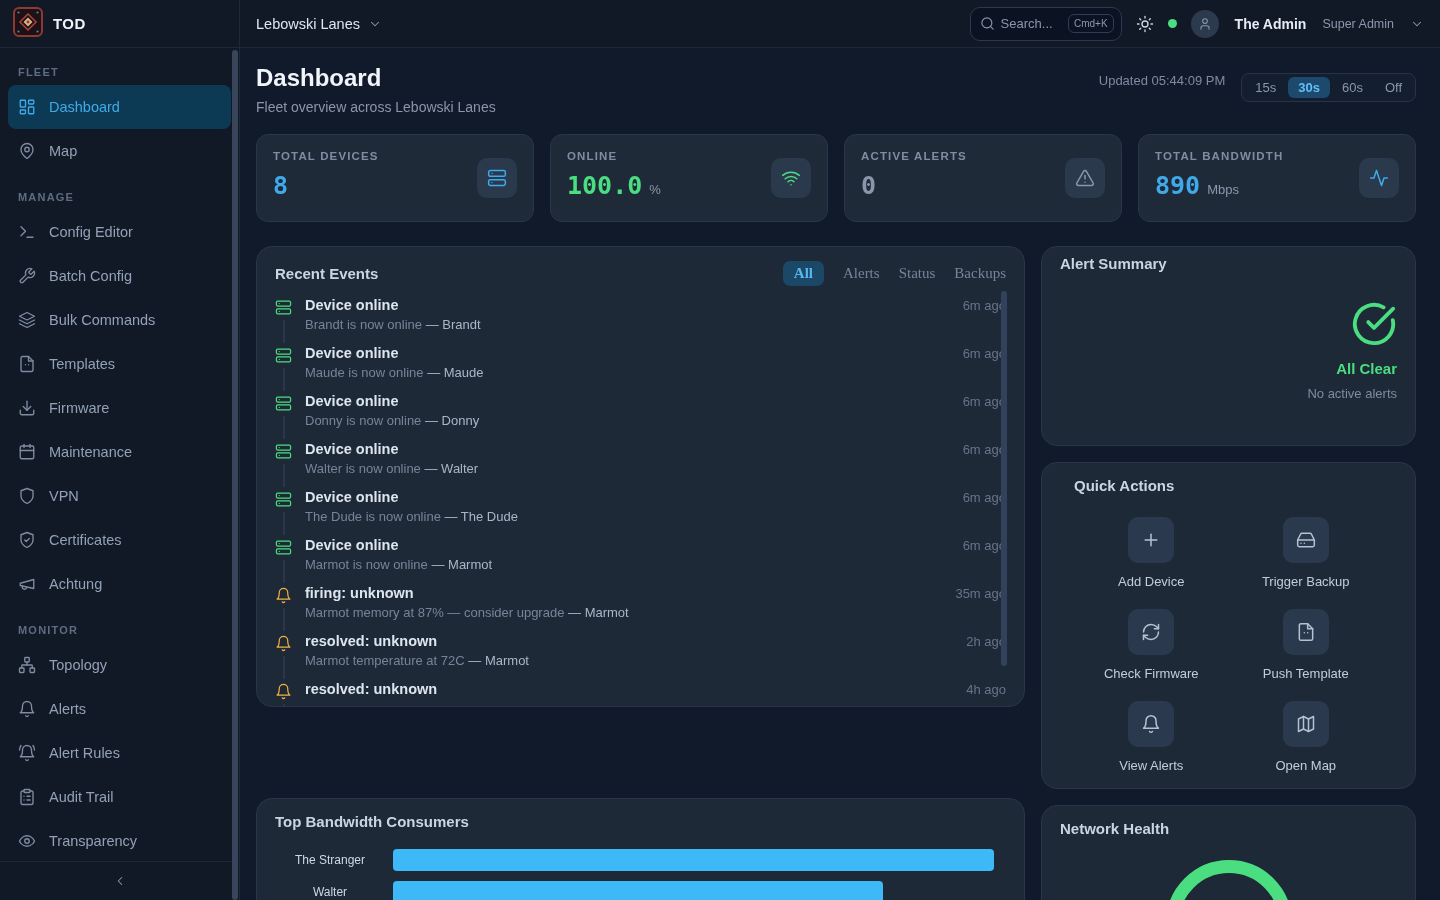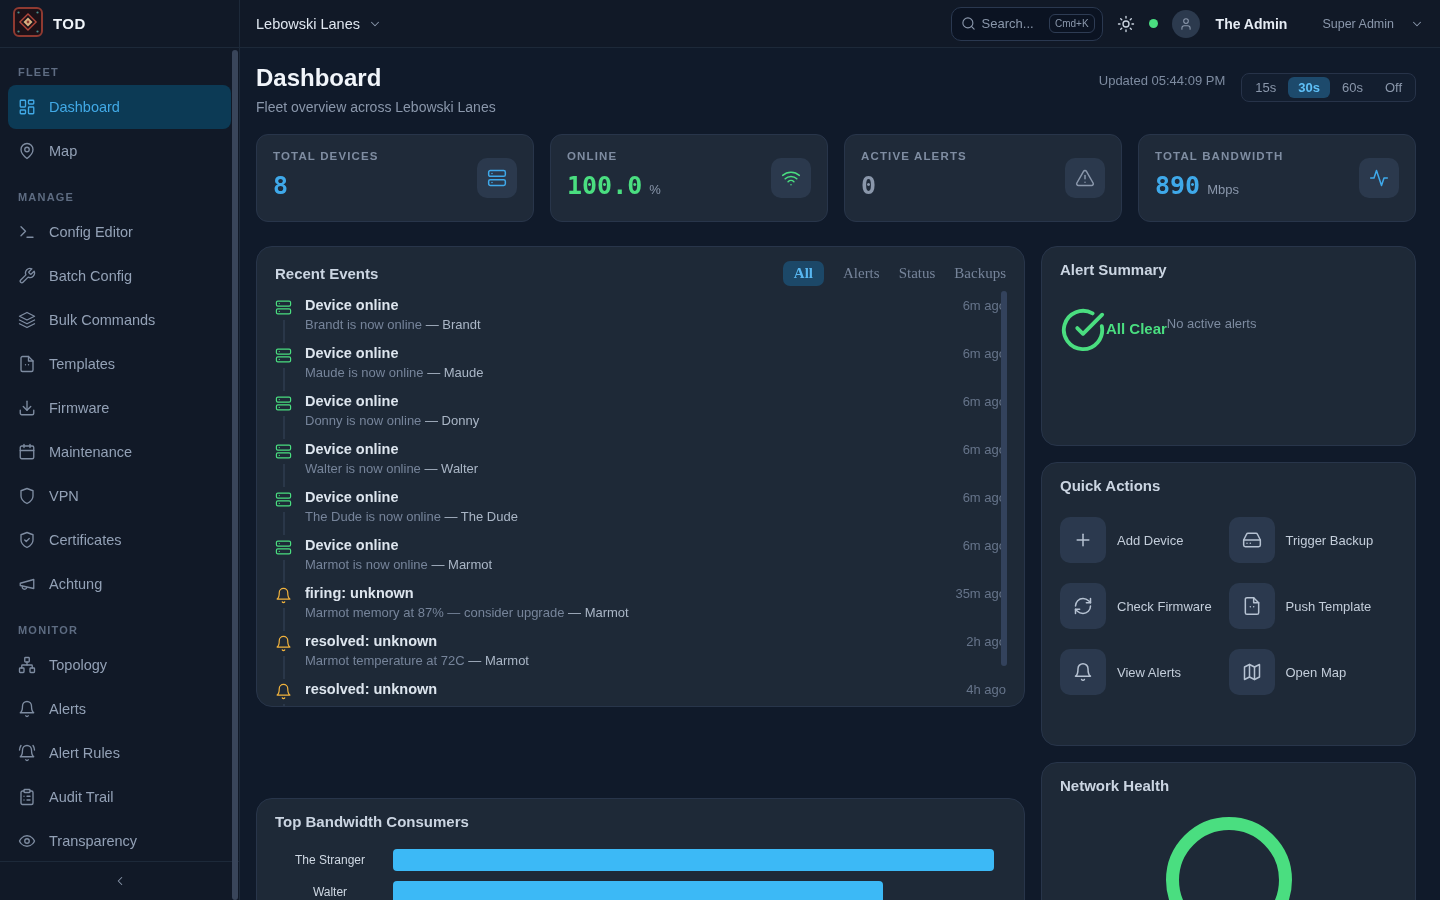--- a/index.html
+++ b/index.html
@@ -35,21 +35,21 @@
   .searchbox { width:152px; height:34px; background:#0b1322; border:1px solid #2a3850; border-radius:10px; display:flex; align-items:center; gap:6px; padding:0 7px 0 9px; }
   .searchbox .ic15 { color:#8a97ab; flex:none; }
   .searchbox input { flex:1; min-width:0; background:transparent; border:none; outline:none; color:#0ea5e9; font-size:13px; font-family:"Liberation Sans",sans-serif; }
   .searchbox input::placeholder { color:#8a97ab; }
   .kbd { flex:none; border:1px solid #2e3c54; border-radius:6px; font-size:10px; color:#8a97ab; padding:3px 5px; }
   .theme-btn { color:#cbd5e1; cursor:pointer; display:flex; }
   .status-dot { width:9px; height:9px; border-radius:50%; background:#4ade80; }
   .user-menu { display:flex; align-items:center; gap:16px; cursor:pointer; }
   .avatar { width:28px; height:28px; border-radius:50%; background:#2c3a4e; color:#a9b6c7; display:flex; align-items:center; justify-content:center; }
   .u-name { font-size:14px; font-weight:600; color:#e6ecf4; }
-  .u-role { font-size:12.5px; color:#8a97ab;margin-left:19px; }
+  .u-role { font-size:12.5px; color:#8a97ab; }
   .user-menu .ic14 { color:#8a97ab; }
 
   .content { flex:1; padding:16px 24px 0 16px; background:#101a2a; overflow:hidden; }
   .page-head { display:flex; align-items:flex-start; }
   .pg-title { font-size:24px; font-weight:700; color:#f1f5fa; }
   .pg-sub { margin-top:7px; font-size:14px; color:#8a97ab; }
   .head-right { margin-left:auto; display:flex; gap:16px; margin-top:9px; }
   .updated { font-size:13px; color:#7d8ba0; }
   .segmented { display:flex; gap:2px; background:#131e2f; border:1px solid #273349; border-radius:8px; padding:3px; }
   .seg { font-size:13px; color:#8a97ab; padding:3px 10px; border-radius:6px; cursor:pointer; }
@@ -83,28 +83,28 @@
   .ev-body { flex:1; min-width:0; padding-top:2px; }
   .ev-top { display:flex; align-items:baseline; }
   .ev-title { font-size:14.5px; font-weight:600; color:#dde5ee; }
   .ev-time { margin-left:auto; font-size:13px; color:#66748a; }
   .ev-sub { margin-top:4px; font-size:13px; color:#76849a; }
   .ev-dev { color:#aab6c6; }
   .ev-scroll { position:absolute; width:6px; border-radius:3px; background:#33425c; right:17px; top:44px; height:375px; }
 
   
   .col-right { display:flex; flex-direction:column; gap:16px; }
-  .alert-panel { height:200px; padding:14px 18px; }
-  .ac-center { display:flex; flex-direction:row; align-items:flex-start; margin-top:28px; }
+  .alert-panel { height:200px; padding:8px 18px; }
+  .ac-center { display:flex; flex-direction:column; align-items:flex-end; margin-top:28px; }
   .ac-status { margin-top:13px; font-size:15px; font-weight:700; color:#4ade80; }
   .ac-sub { margin-top:9px; font-size:13px; color:#7d8ba0; }
 
-  .qa-panel { height:284px; padding:14px 18px; }
+  .qa-panel { height:327px; padding:14px 32px; }
   .qa-grid { display:grid; grid-template-columns:1fr 1fr; row-gap:20px; margin-top:22px; }
-  .qa-item { display:flex; flex-direction:row; align-items:center; gap:11px; cursor:pointer; }
+  .qa-item { display:flex; flex-direction:column; align-items:center; gap:11px; cursor:pointer; }
   .qa-chip { width:46px; height:46px; border-radius:10px; background:#2b394e; color:#b6c2d2; display:flex; align-items:center; justify-content:center; }
   .qa-label { font-size:13px; color:#c3cdda; }
 
   .nh-panel { height:300px; padding:14px 18px; }
   .donut { width:126px; height:126px; border-radius:50%; border:13px solid #4ade80; margin:22px auto 0; display:flex; align-items:center; justify-content:center; }
 
   
   .bw-panel { margin-top:91px; height:360px; padding:14px 18px; }
   .bw-rows { margin-top:13px; }
   .bw-row { display:flex; align-items:center; height:32px; }

